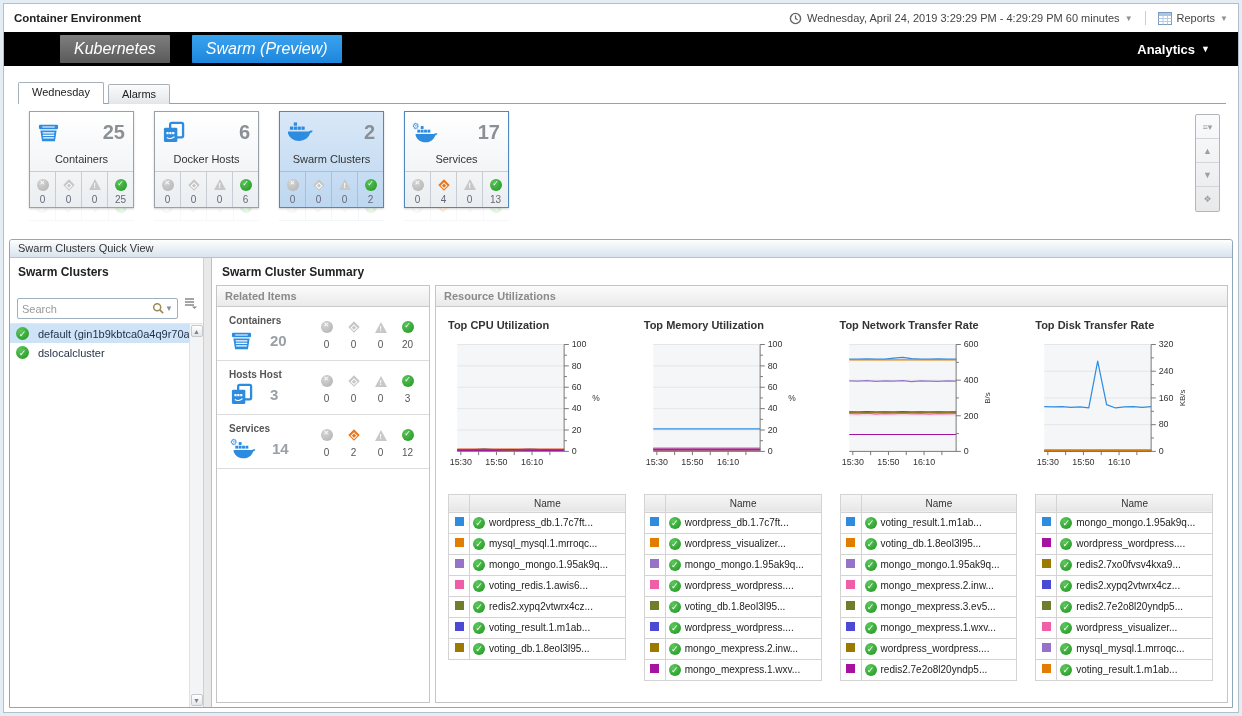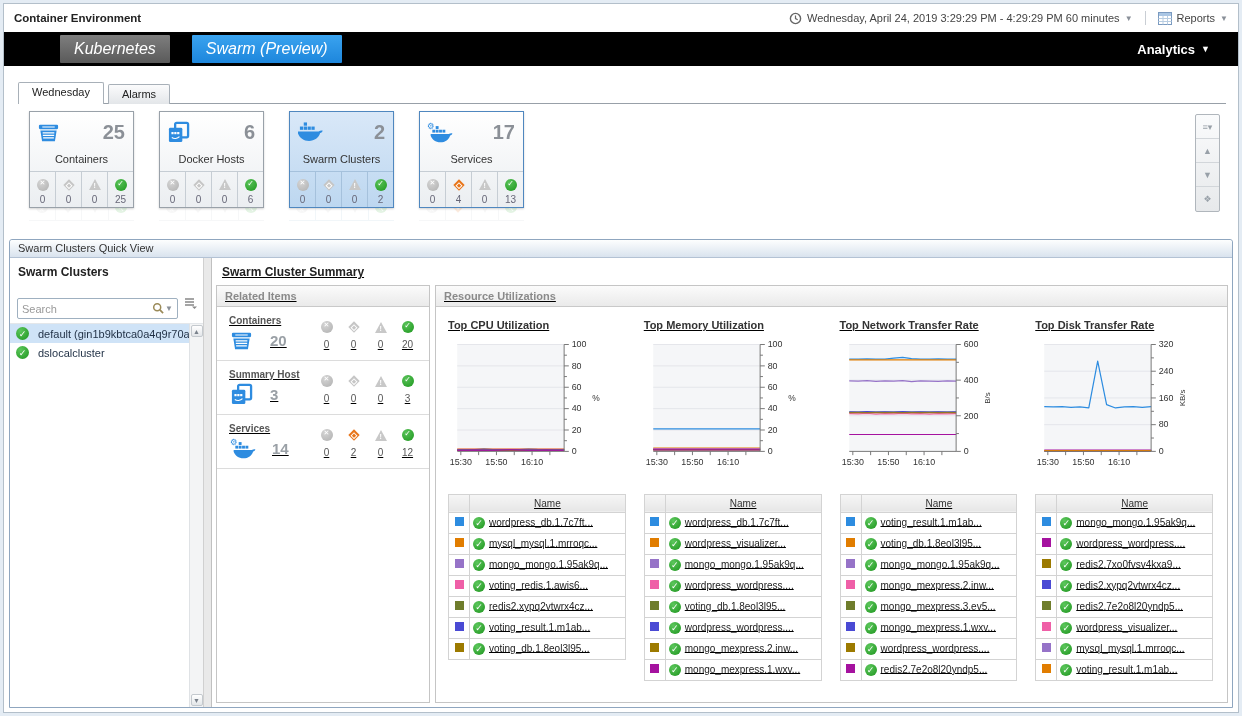--- a/index.html
+++ b/index.html
@@ -24,21 +24,21 @@
   .analytics .dn{font-size:9px;}
 
   
   .tabstrip{display:flex;align-items:flex-end;height:23px;margin:15px 12px 0 14px;border-bottom:1px solid #98a0a8;flex:none;}
   .tab{padding:3px 13px 4px;font-size:11px;color:#222;background:linear-gradient(#fbfbfc,#e3e6e9);
     border:1px solid #a8b0b8;border-bottom:none;border-radius:2px 2px 0 0;margin-right:4px;position:relative;top:1px;cursor:pointer;}
   .tab.active{background:#fff;padding-bottom:6px;z-index:2;}
 
   
   .tiles-row{display:flex;align-items:flex-start;padding:7px 10px 0 25px;height:132px;position:relative;flex:none;background:#fff;}
-  .tile{width:105px;margin-right:25px;cursor:pointer;}
+  .tile{width:105px;margin-right:20px;cursor:pointer;}
   .tile-box{border:1px solid #99a1a9;background:linear-gradient(#ffffff,#ebeef1);box-shadow:0 1px 2px rgba(0,0,0,.18);}
   .tile.sel .tile-box{background:linear-gradient(#d9e8f8,#bdd7f0);border-color:#4f87bf;}
   .tile.hl .tile-box{border-color:#4f87bf;}
   .tile-top{display:flex;align-items:center;justify-content:space-between;padding:5px 8px 0 6px;height:36px;}
   .tile-count{font-size:20px;font-weight:bold;color:#8b9097;}
   .tile-label{text-align:center;font-size:11px;color:#333;padding:5px 0 6px;}
   .tile-foot{display:flex;border-top:1px solid #c6cdd4;}
   .tile.sel .tile-foot,.tile.sel .tf-cell{border-color:#a5c1dc;}
   .tf-cell{flex:1;text-align:center;padding:3px 0 2px;border-right:1px solid #c6cdd4;}
   .tf-cell:last-child{border-right:none;}
@@ -65,21 +65,21 @@
   .cp-list-wrap{flex:1;display:flex;min-height:0;border-top:1px solid #e4e7ea;}
   .cp-list{flex:1;min-width:0;}
   .li{display:flex;align-items:center;gap:5px;padding:3px 2px 3px 6px;font-size:11px;color:#1f2f44;white-space:nowrap;overflow:hidden;cursor:pointer;}
   .li.sel{background:#cfe3f7;}
   .cp-scroll{width:14px;background:#f3f4f5;border-left:1px solid #dfe2e5;display:flex;flex-direction:column;align-items:center;justify-content:space-between;padding:1px 0;flex:none;}
   .scr-btn{width:12px;height:12px;font-size:7px;color:#7a828c;display:flex;align-items:center;justify-content:center;
     background:linear-gradient(#fff,#e3e6e9);border:1px solid #c4c9ce;border-radius:2px;cursor:pointer;}
 
   .splitter{width:9px;background:#e9e9e9;border-left:1px solid #d0d0d0;border-right:1px solid #c0c0c0;cursor:col-resize;flex:none;}
 
-  .summary{flex:1;display:flex;flex-direction:column;min-width:0;min-height:0;text-decoration:underline;}
+  .summary{flex:1;display:flex;flex-direction:column;min-width:0;min-height:0;}
   .sum-title{font-size:12px;font-weight:bold;color:#222;padding:7px 10px 6px;flex:none;}
   .sum-body{flex:1;display:flex;gap:5px;padding:0 4px 4px 4px;min-height:0;}
 
   .panel-h{background:linear-gradient(#fbfbfb,#eaeaea);border-bottom:1px solid #c9c9c9;padding:4px 8px;font-size:11px;font-weight:bold;color:#8a8a8a;flex:none;}
   .related{width:214px;border:1px solid #c5c5c5;background:#fff;display:flex;flex-direction:column;flex:none;}
   .rel-row{display:flex;align-items:center;padding:8px 8px 8px 12px;border-bottom:1px solid #dcdcdc;}
   .rel-left{width:84px;flex:none;}
   .rel-label{font-size:10px;font-weight:bold;color:#555;}
   .rel-ic-line{display:flex;align-items:center;gap:16px;margin-top:3px;}
   .rel-count{font-size:15px;font-weight:bold;color:#9aa0a6;}
@@ -470,21 +470,21 @@
                             <i>!</i>
                           </span>
                         </span><div class="num">0</div></div>
                       <div class="rel-stat"><span class="sicon">
                           <span class="ic-circle ic-normal">✓</span>
                         </span><div class="num">20</div></div>
                     </div>
                   </div>
                   <div class="rel-row">
                     <div class="rel-left">
-                      <div class="rel-label">Summary Host</div>
+                      <div class="rel-label">Hosts Host</div>
                       <div class="rel-ic-line">
                         <span class="sicon">
                           <svg viewBox="0 0 26 24" width="25" height="23">
                             <rect x="9.5" y="2" width="13.5" height="15" rx="1.5" fill="none" stroke="#2e8ce0" stroke-width="2.4"></rect>
                             <rect x="3" y="7" width="14" height="15" rx="1.5" fill="#2e8ce0"></rect>
                             <rect x="5.6" y="11.5" width="2.3" height="2.3" fill="#fff"></rect>
                             <rect x="8.6" y="11.5" width="2.3" height="2.3" fill="#fff"></rect>
                             <rect x="11.6" y="11.5" width="2.3" height="2.3" fill="#fff"></rect>
                             <path d="M6 17.2c2.2 1.6 6 1.4 8-.8" stroke="#fff" stroke-width="1.2" fill="none"></path>
                           </svg>

